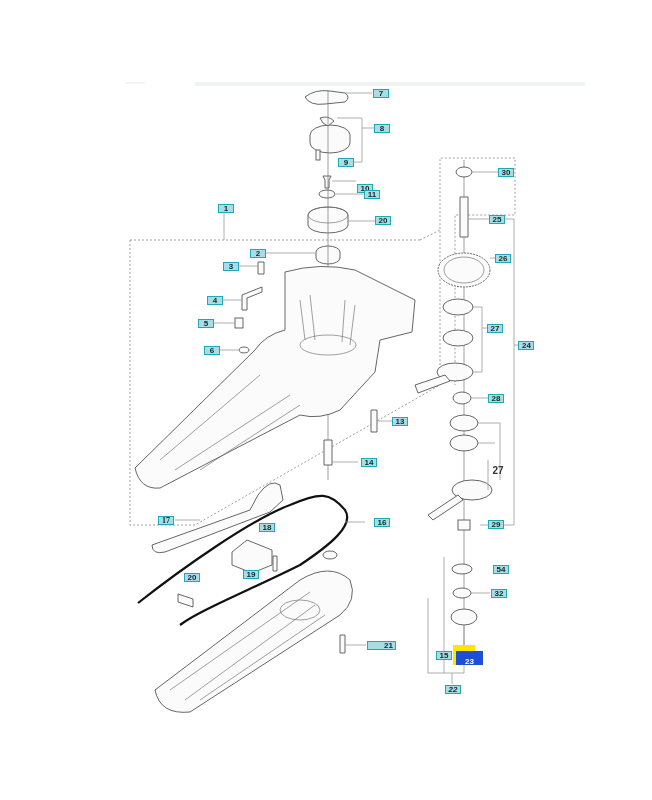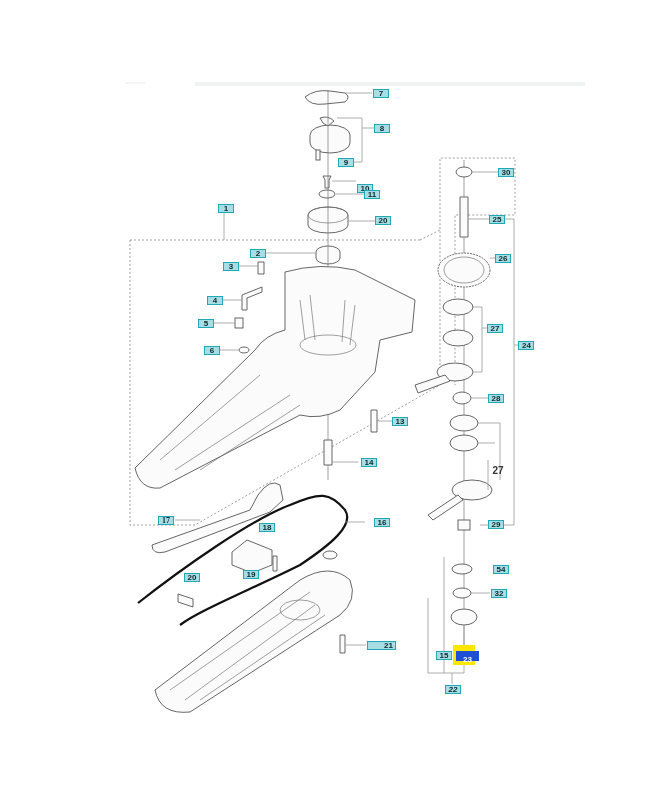--- a/index.html
+++ b/index.html
@@ -4,21 +4,21 @@
 <style>
   html,body{margin:0;padding:0;background:#ffffff;}
   body{width:652px;height:800px;position:relative;overflow:hidden;font-family:"Liberation Sans",sans-serif;}
   #diagram{position:absolute;left:0;top:0;width:652px;height:800px;}
   .topband{position:absolute;left:195px;top:82px;width:390px;height:4px;background:#f1f2f2;}
   .topband2{position:absolute;left:125px;top:82px;width:20px;height:2px;background:#f4f4f4;}
   .callout{position:absolute;height:9px;min-width:16px;padding:0 2px;box-sizing:border-box;
     background:#a8dde4;border:1px solid #1fa9b8;color:#0a2a2e;font-size:8px;font-weight:bold;
     line-height:8px;text-align:center;}
   .callout.plain{background:transparent;border:none;color:#333;font-size:10px;line-height:10px;}
-  .callout.highlight{background:#1d4ed8;border:5px solid #1d4ed8;color:#fff;}
+  .callout.highlight{background:#1d4ed8;border:7px solid #1d4ed8;color:#fff;}
   .hl-box{position:absolute;background:#ffe600;}
   svg .ln{stroke:#9a9a9a;stroke-width:0.8;fill:none;}
   svg .dot{stroke:#888;stroke-width:0.8;fill:none;stroke-dasharray:2 2;}
   svg .part{stroke:#555;stroke-width:0.9;fill:#fbfbfb;}
   svg .partl{stroke:#777;stroke-width:0.7;fill:none;}
   svg .belt{stroke:#111;stroke-width:2.2;fill:none;}
 </style>
 </head>
 <body>
 

